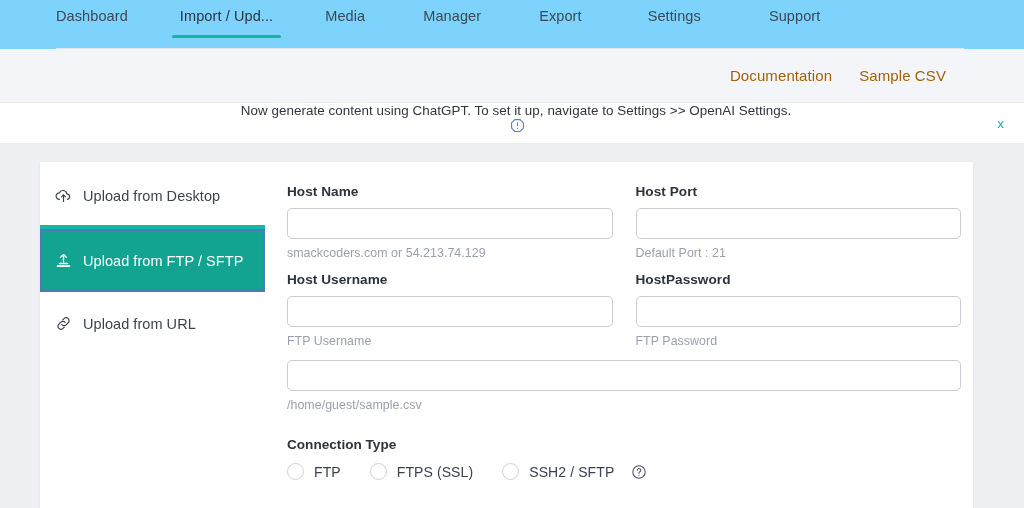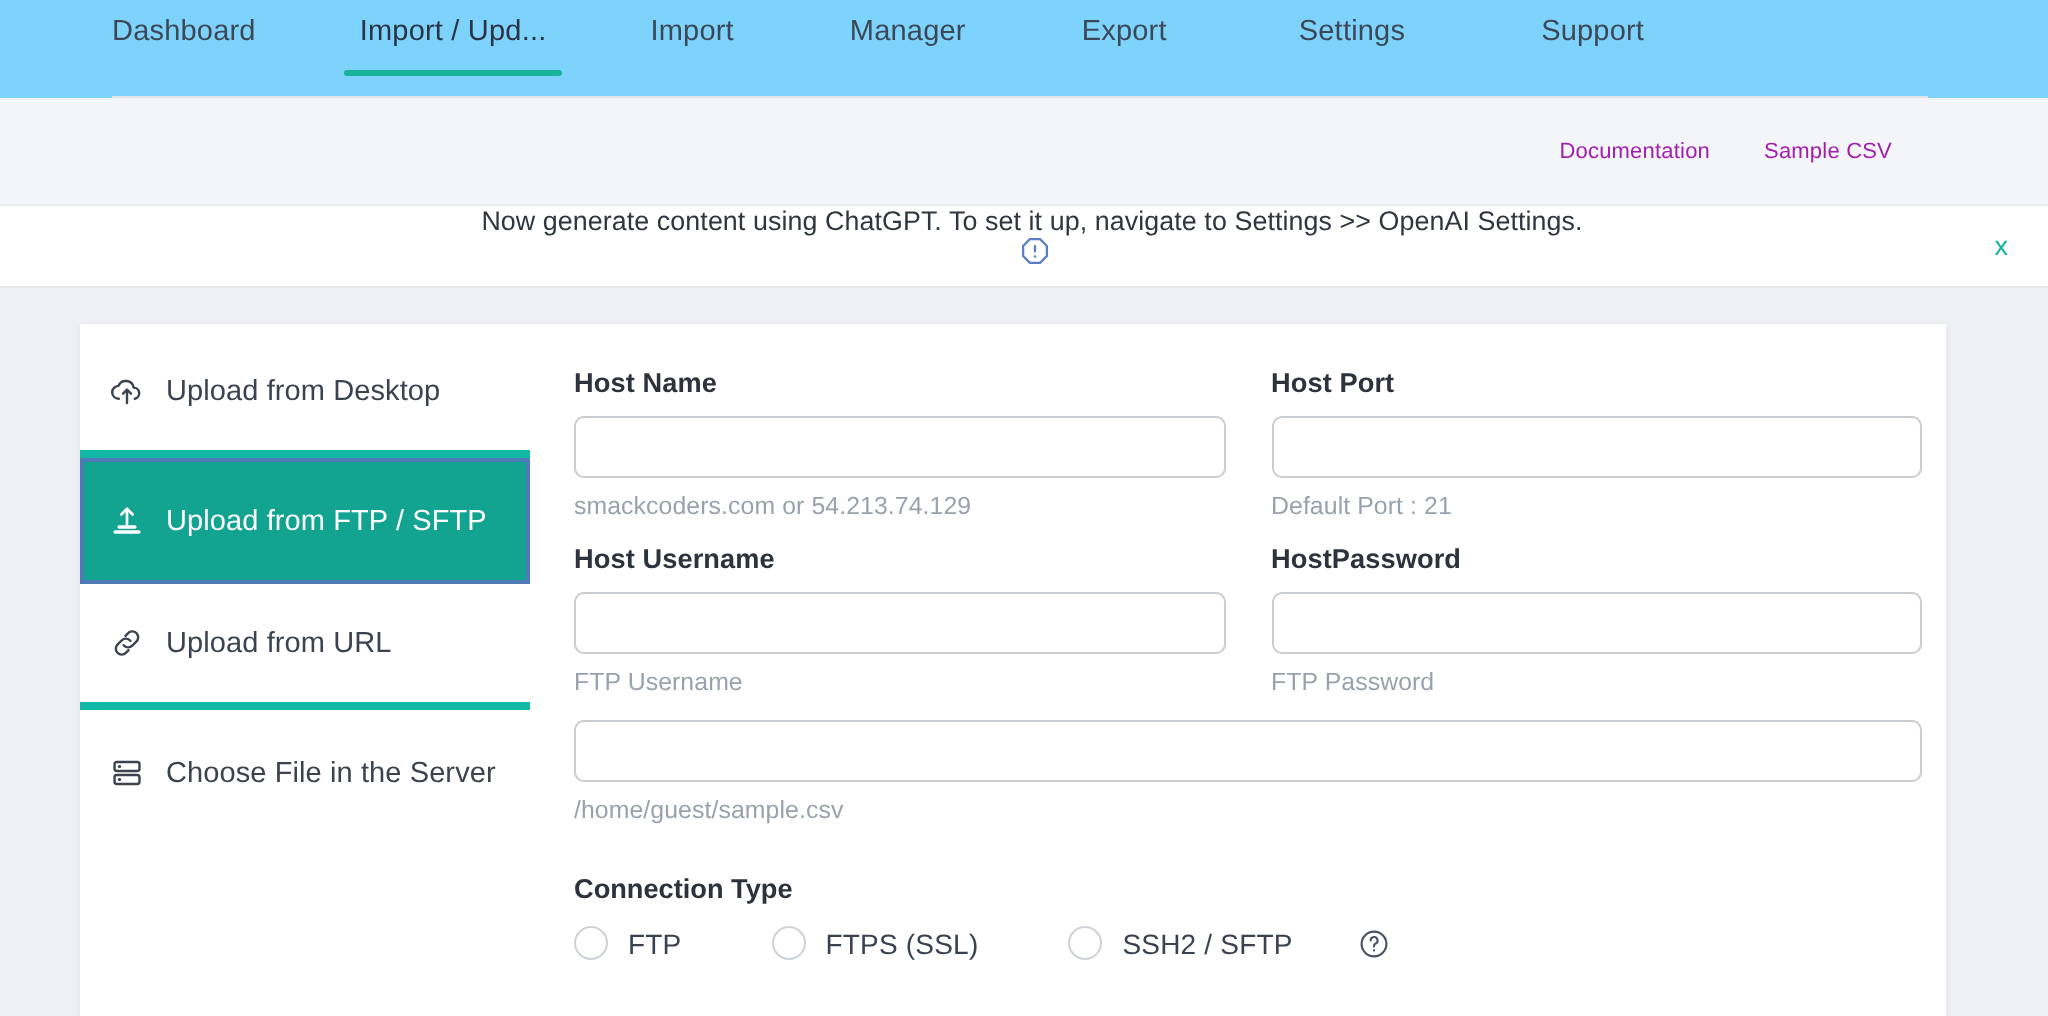--- a/index.html
+++ b/index.html
@@ -61,22 +61,22 @@
   .doclinks {
     height: 53px;
     background: #f4f5f8;
     display: flex;
     align-items: center;
     justify-content: flex-end;
     padding-right: 78px;
     gap: 27px;
   }
   .doclink {
-    color: #a21caf;
-    font-size: 11px;
+    color: #a16207;
+    font-size: 15px;
     cursor: pointer;
     letter-spacing: .1px;
   }
 
   
   .banner {
     position: relative;
     height: 42px;
     background: #ffffff;
     border-top: 1px solid #e8eaee;
@@ -202,21 +202,21 @@
   
   .conn-title {
     font-size: 13.6px;
     font-weight: bold;
     color: #2d333c;
     margin: 13px 0 11px 0;
   }
   .radio-row {
     display: flex;
     align-items: center;
-    gap: 16px;
+    gap: 0;
   }
   .radio-opt {
     display: flex;
     align-items: center;
     gap: 10px;
     margin-right: 29px;
     cursor: pointer;
   }
   .radio-dot {
     width: 17px;
@@ -237,21 +237,21 @@
 <body>
 
 <div class="topnav">
   <div class="nav-tab" style="margin-right:52px">
     <span>Dashboard</span>
   </div>
   <div class="nav-tab active" style="margin-right:52px">
     <span>Import / Upd...</span>
   </div>
   <div class="nav-tab" style="margin-right:58px">
-    <span>Import</span>
+    <span>Media</span>
   </div>
   <div class="nav-tab" style="margin-right:58px">
     <span>Manager</span>
   </div>
   <div class="nav-tab" style="margin-right:66px">
     <span>Export</span>
   </div>
   <div class="nav-tab" style="margin-right:68px">
     <span>Settings</span>
   </div>
@@ -309,31 +309,20 @@
       <div class="side-item">
         <span class="ico">
           <svg width="17" height="17" viewBox="0 0 24 24" fill="none" stroke="#3c4350" stroke-width="1.7" stroke-linecap="round" stroke-linejoin="round">
             <path d="M9.6 13.6a4.2 4.2 0 0 0 6.1.3l2.6-2.6a4.2 4.2 0 1 0-5.9-5.9l-1.5 1.5"></path>
             <path d="M14.4 10.4a4.2 4.2 0 0 0-6.1-.3l-2.6 2.6a4.2 4.2 0 1 0 5.9 5.9l1.5-1.5"></path>
           </svg>
         </span>
         <span>Upload from URL</span>
       </div>
 
-      <div class="side-item">
-        <span class="ico">
-          <svg width="17" height="17" viewBox="0 0 24 24" fill="none" stroke="#3c4350" stroke-width="1.7" stroke-linejoin="round">
-            <rect x="3.2" y="4.2" width="17.6" height="6.4" rx="1.6"></rect>
-            <rect x="3.2" y="13.4" width="17.6" height="6.4" rx="1.6"></rect>
-            <line x1="6.6" y1="7.4" x2="6.8" y2="7.4" stroke-width="2.2" stroke-linecap="round"></line>
-            <line x1="6.6" y1="16.6" x2="6.8" y2="16.6" stroke-width="2.2" stroke-linecap="round"></line>
-          </svg>
-        </span>
-        <span>Choose File in the Server</span>
-      </div>
 
     </div>
 
     <div class="form">
 
       <div class="row">
         <div class="col field-block">
           <div class="field-label">Host Name</div>
           <input class="field-input" type="text" value="" placeholder="" style="">
           <div class="field-hint">smackcoders.com or 54.213.74.129</div>

